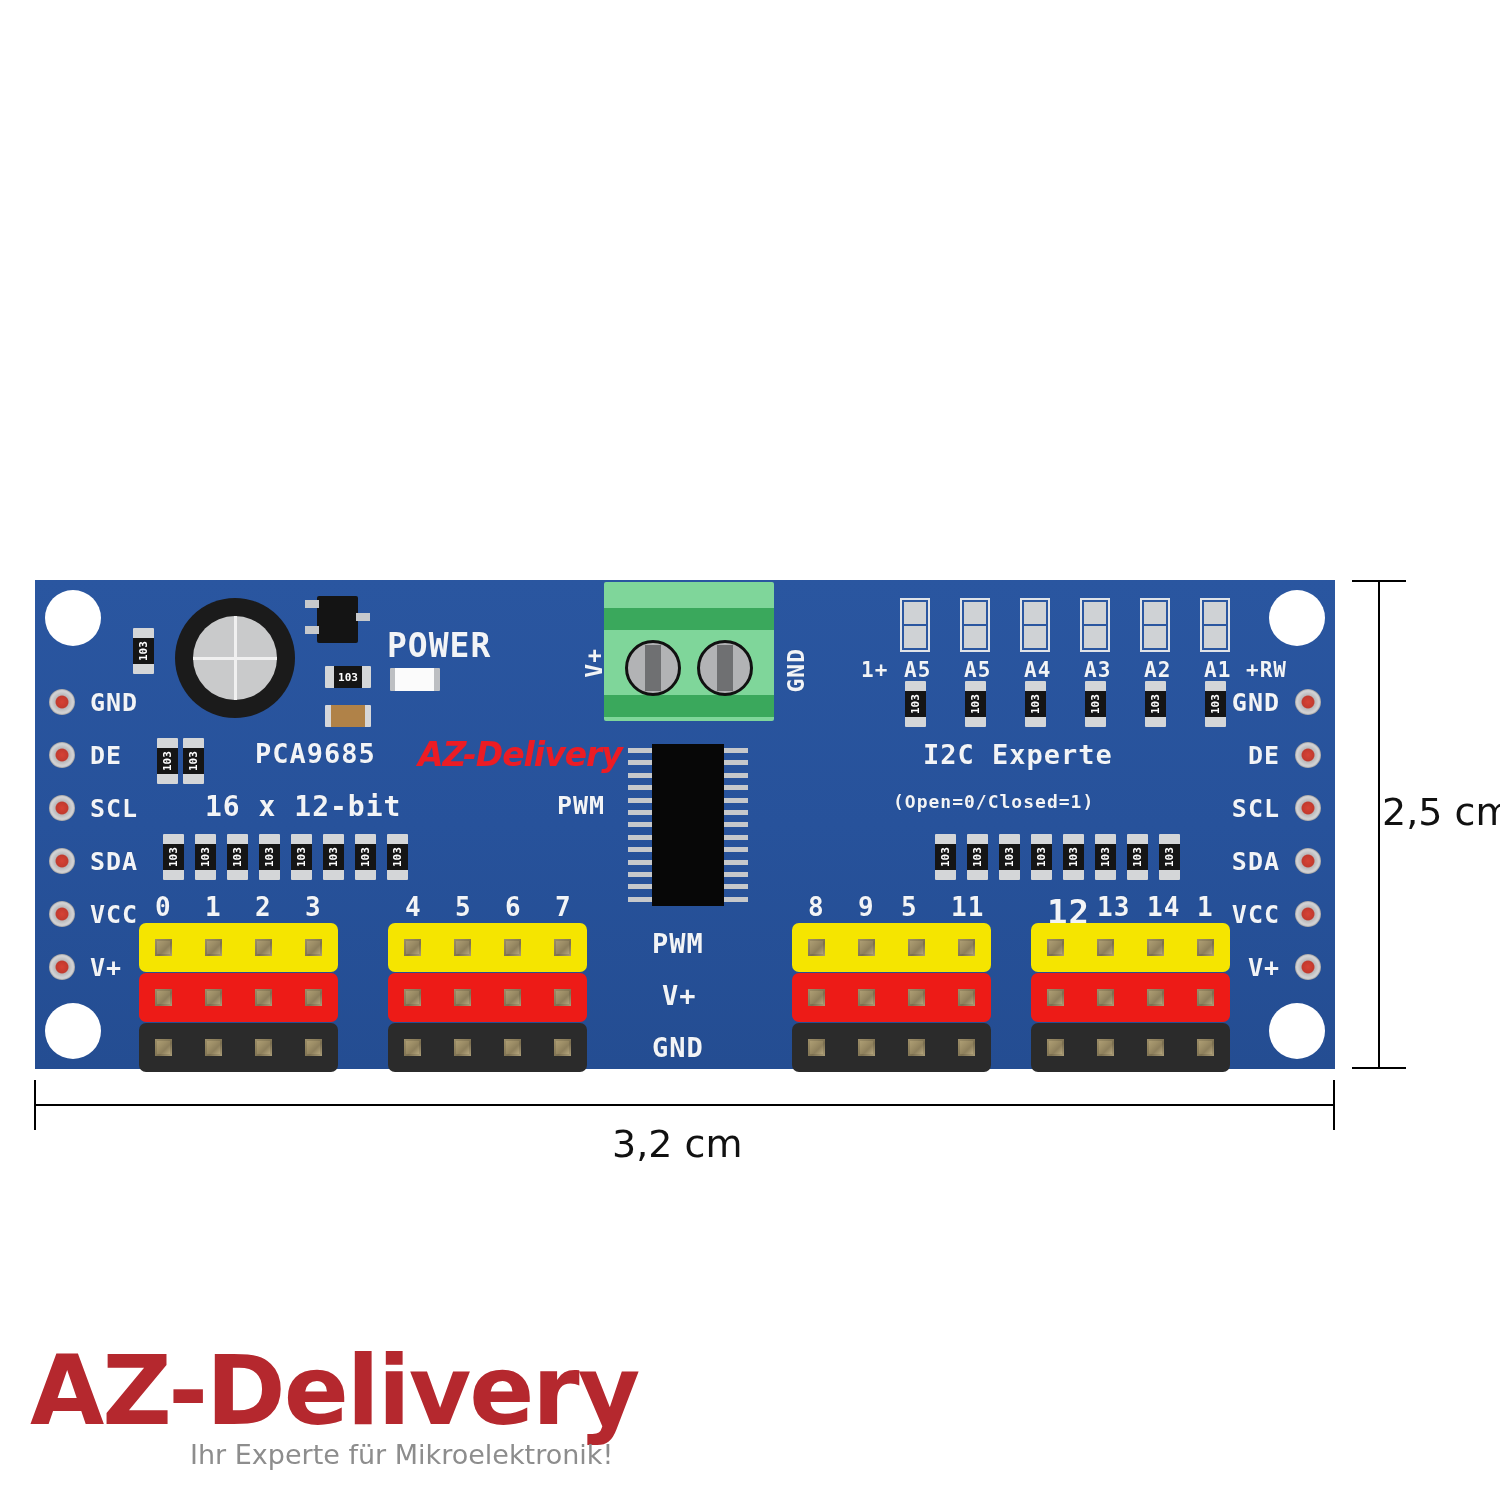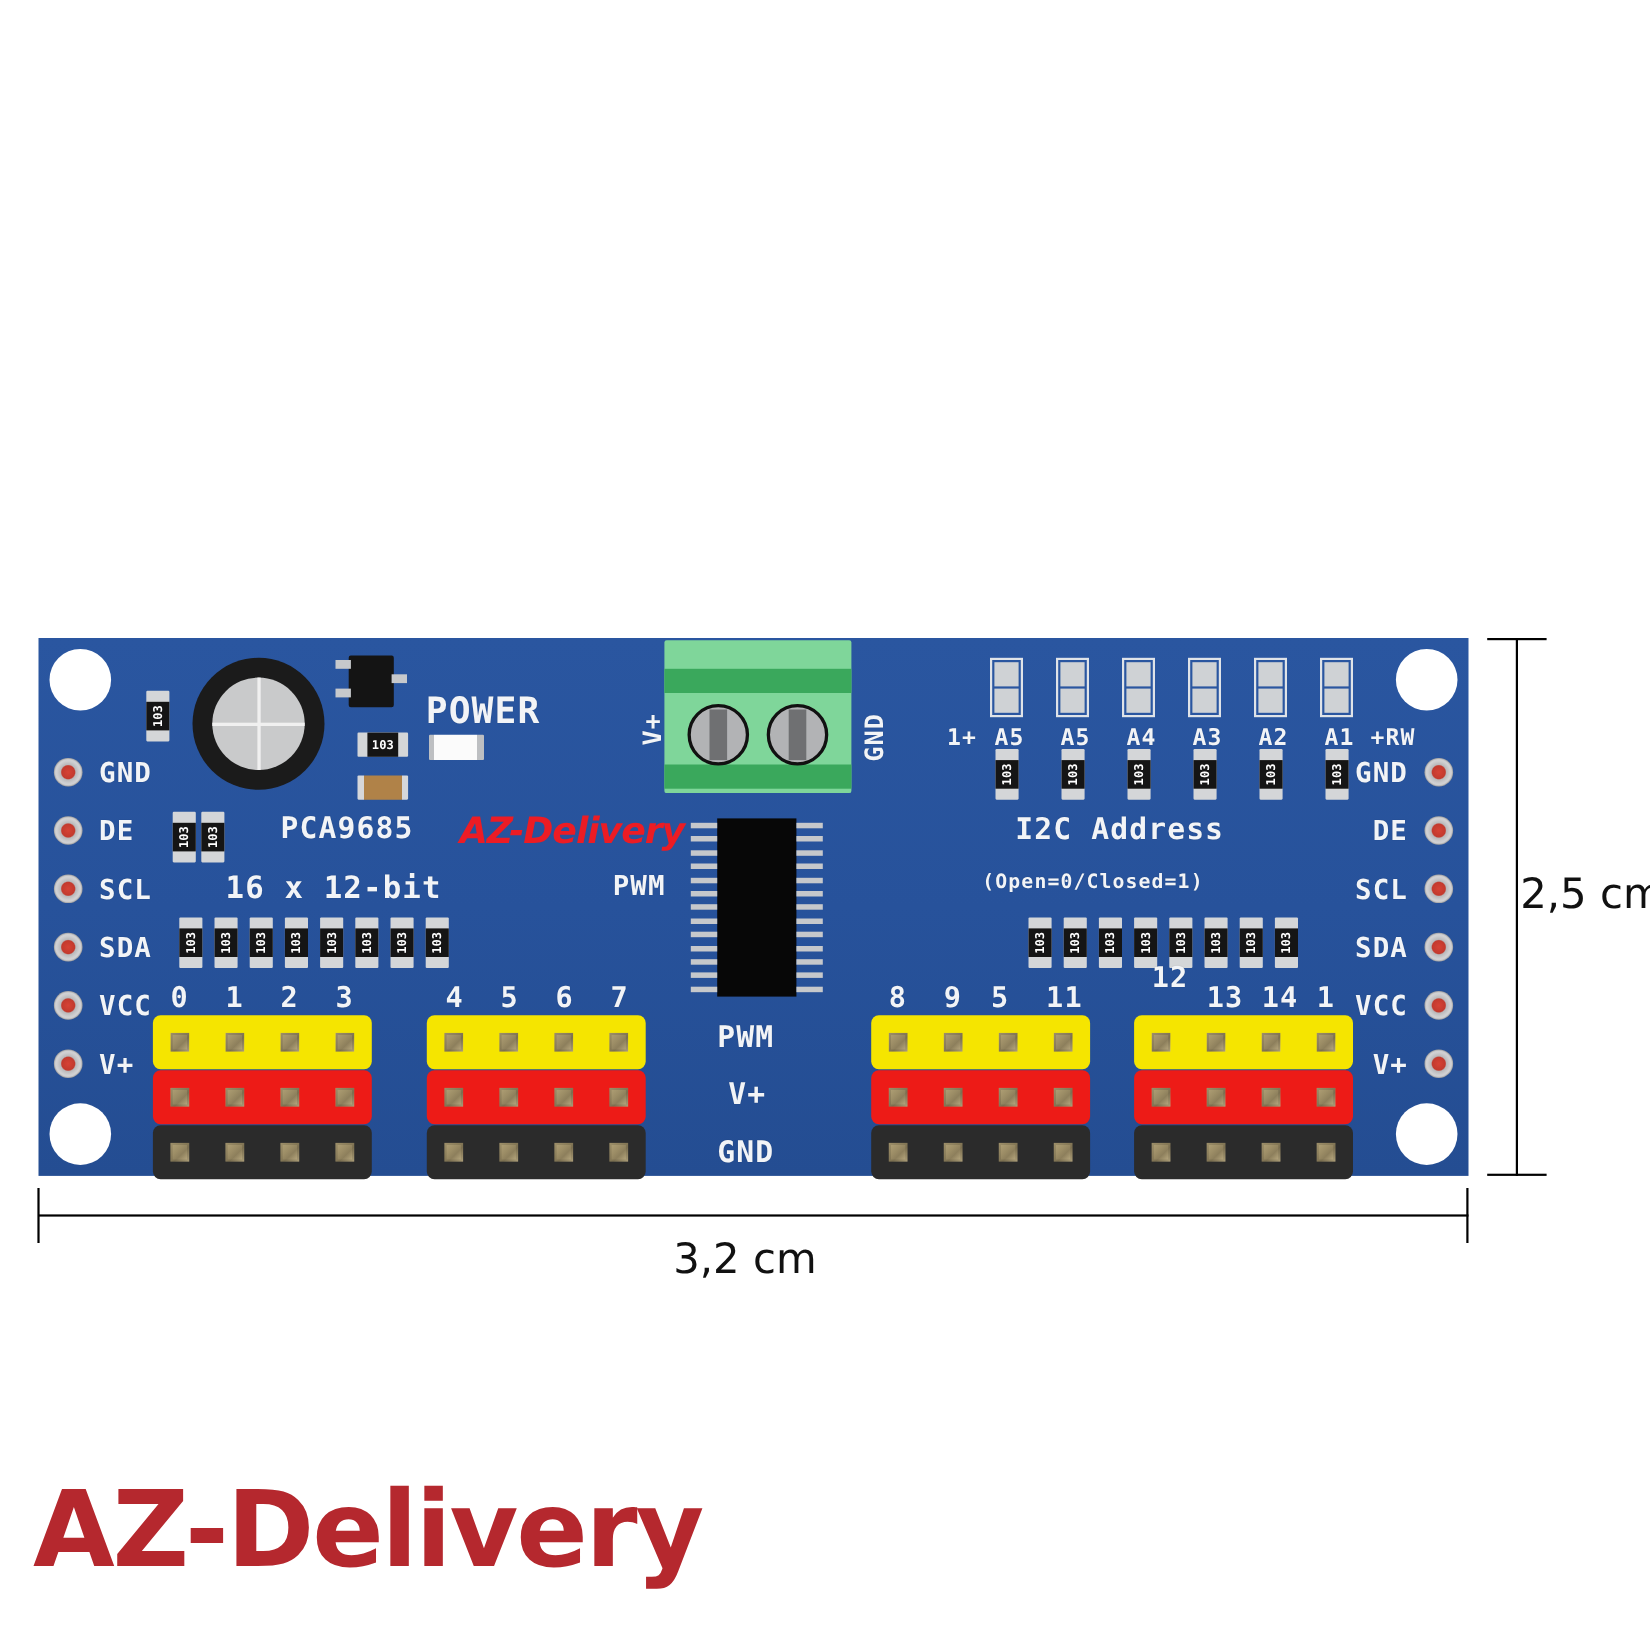--- a/index.html
+++ b/index.html
@@ -493,21 +493,21 @@
   <div class="res" style="left:1050px; top:101px;">
       <i>103</i>
     </div>
   <div class="res" style="left:1110px; top:101px;">
       <i>103</i>
     </div>
   <div class="res" style="left:1170px; top:101px;">
       <i>103</i>
     </div>
 
-  <div class="silk" style="left:888px; top:159px; font-size:27px;">I2C Address</div>
+  <div class="silk" style="left:888px; top:159px; font-size:27px;">I2C Experte</div>
   <div class="silk" style="left:858px; top:211px; font-size:18px;text-align:center;">(Open=0/Closed=1)</div>
 
   <div class="res" style="left:900px;  top:254px;">
       <i>103</i>
     </div>
   <div class="res" style="left:932px;  top:254px;">
       <i>103</i>
     </div>
   <div class="res" style="left:964px;  top:254px;">
       <i>103</i>
@@ -536,21 +536,21 @@
   <div class="silk" style="left:370px; top:312px; font-size:26px;">4</div>
   <div class="silk" style="left:420px; top:312px; font-size:26px;">5</div>
   <div class="silk" style="left:470px; top:312px; font-size:26px;">6</div>
   <div class="silk" style="left:520px; top:312px; font-size:26px;">7</div>
 
   <div class="silk" style="left:773px; top:312px; font-size:26px;">8</div>
   <div class="silk" style="left:823px; top:312px; font-size:26px;">9</div>
   <div class="silk" style="left:866px; top:312px; font-size:26px;">5</div>
   <div class="silk" style="left:916px; top:312px; font-size:26px;">11</div>
 
-  <div class="silk" style="left:1012px; top:294px; font-size:26px;">12</div>
+  <div class="silk" style="left:1012px; top:312px; font-size:34px;">12</div>
   <div class="silk" style="left:1062px; top:312px; font-size:26px;">13</div>
   <div class="silk" style="left:1112px; top:312px; font-size:26px;">14</div>
   <div class="silk" style="left:1162px; top:312px; font-size:26px;">1</div>
 
   <div class="hdr yellow" style="left:104px; top:343px; width:199px; height:49px;">
     <div></div>
       <div></div>
     <div></div>
       <div></div>
   </div>
@@ -635,13 +635,14 @@
 <div class="dimline" style="left:1352px; top:1067px; width:54px; height:2px;"></div>
 <div class="dimlabel" style="left:1382px; top:790px;">2,5 cm</div>
 
 <div class="dimline" style="left:35px; top:1104px; width:1300px; height:2px;"></div>
 <div class="dimline" style="left:34px; top:1080px; width:2px; height:50px;"></div>
 <div class="dimline" style="left:1333px; top:1080px; width:2px; height:50px;"></div>
 <div class="dimlabel" style="left:612px; top:1122px;">3,2 cm</div>
 
 <div id="brand">
   <div id="brand-word">AZ-Delivery</div>
+  <div id="brand-tag">Ihr Experte für Mikroelektronik!</div>
 </div>
 
 </body></html>

